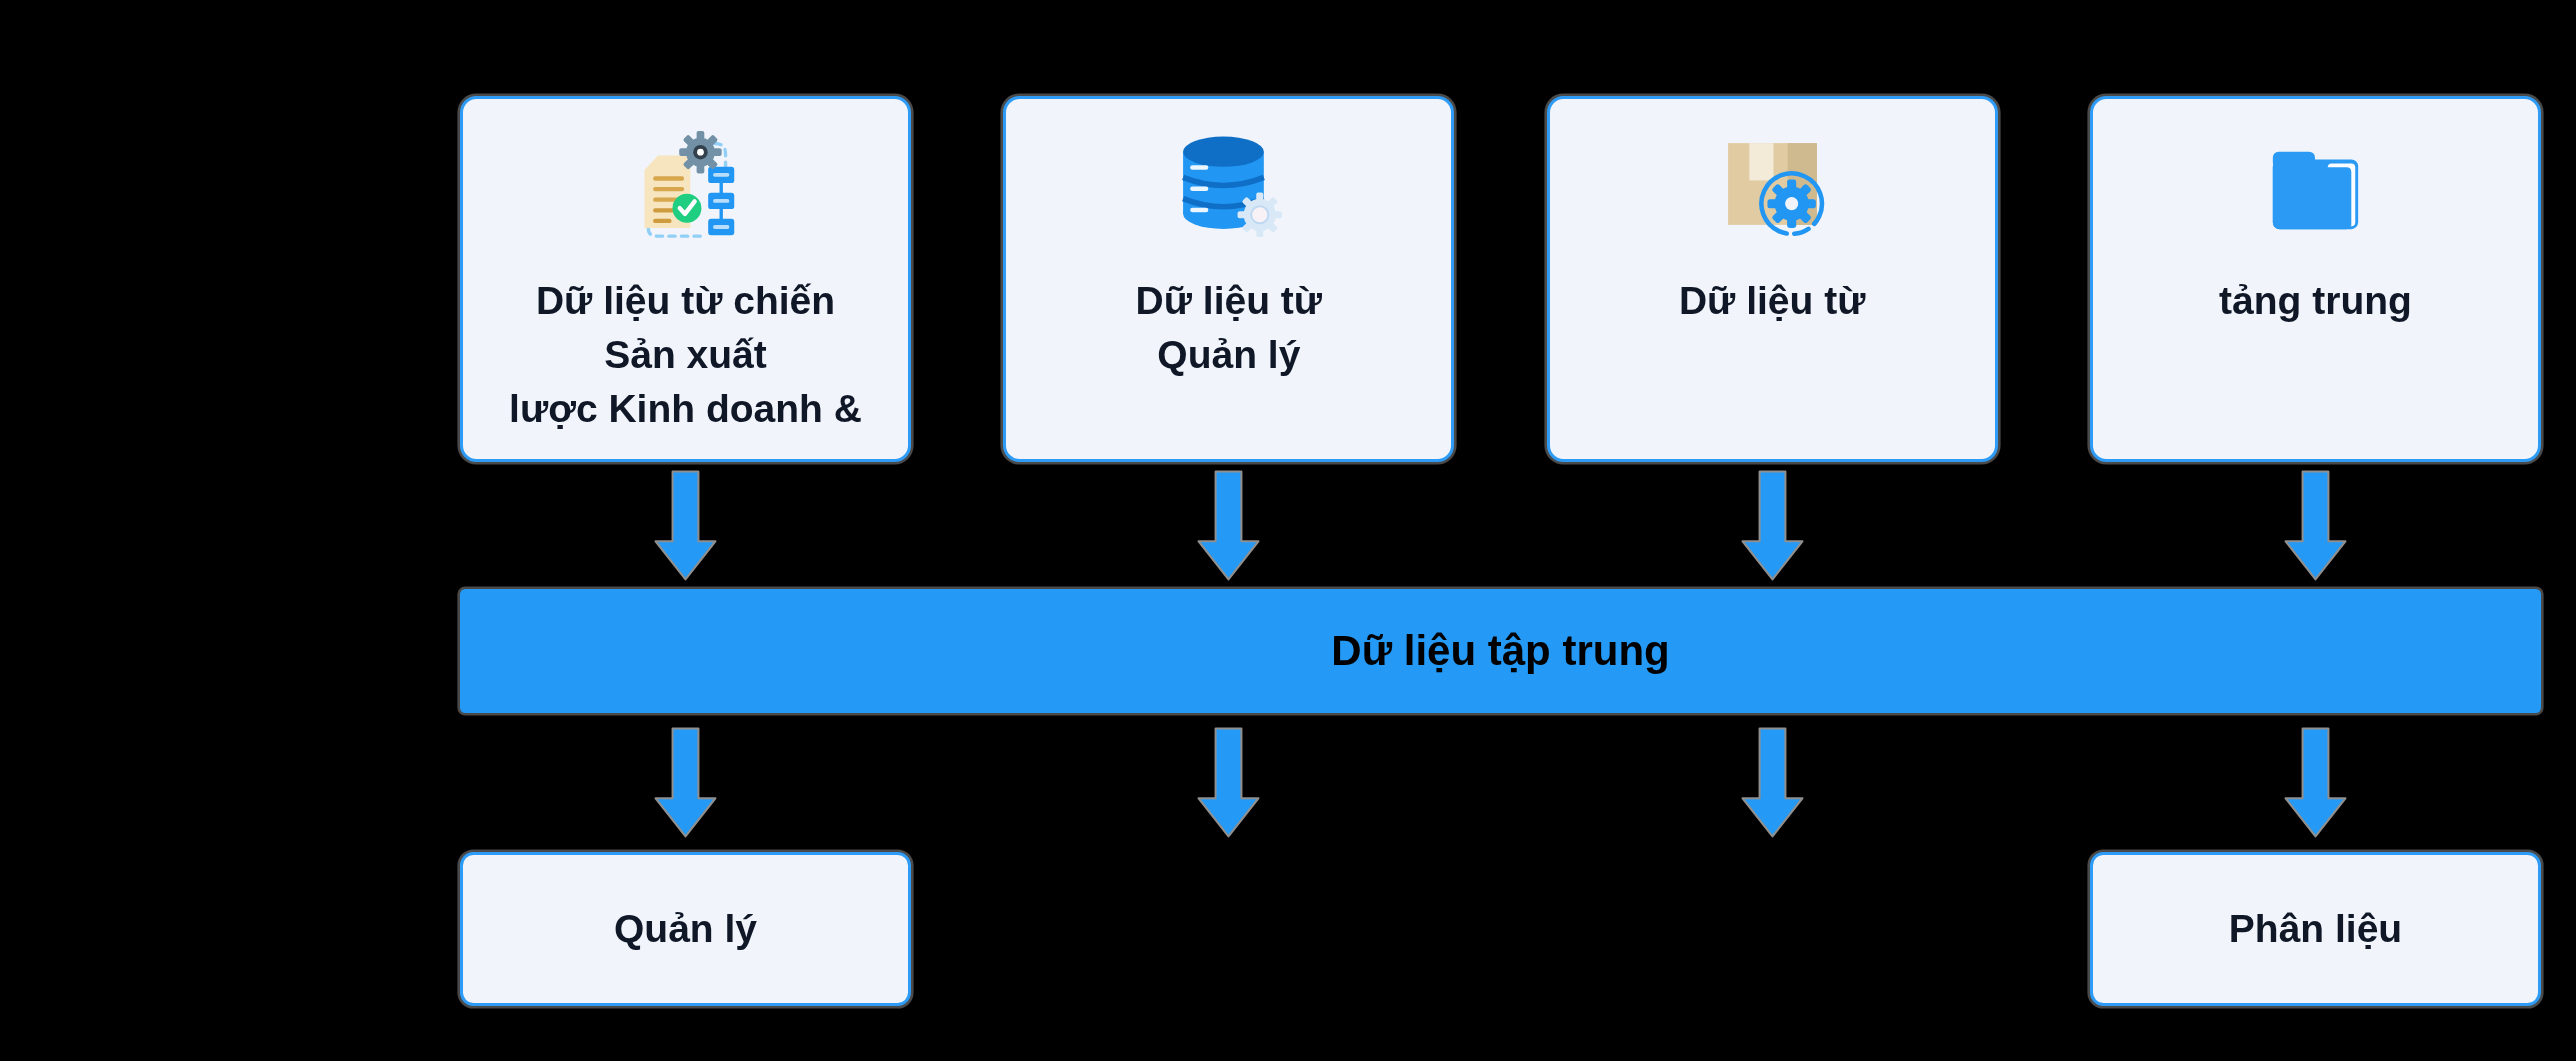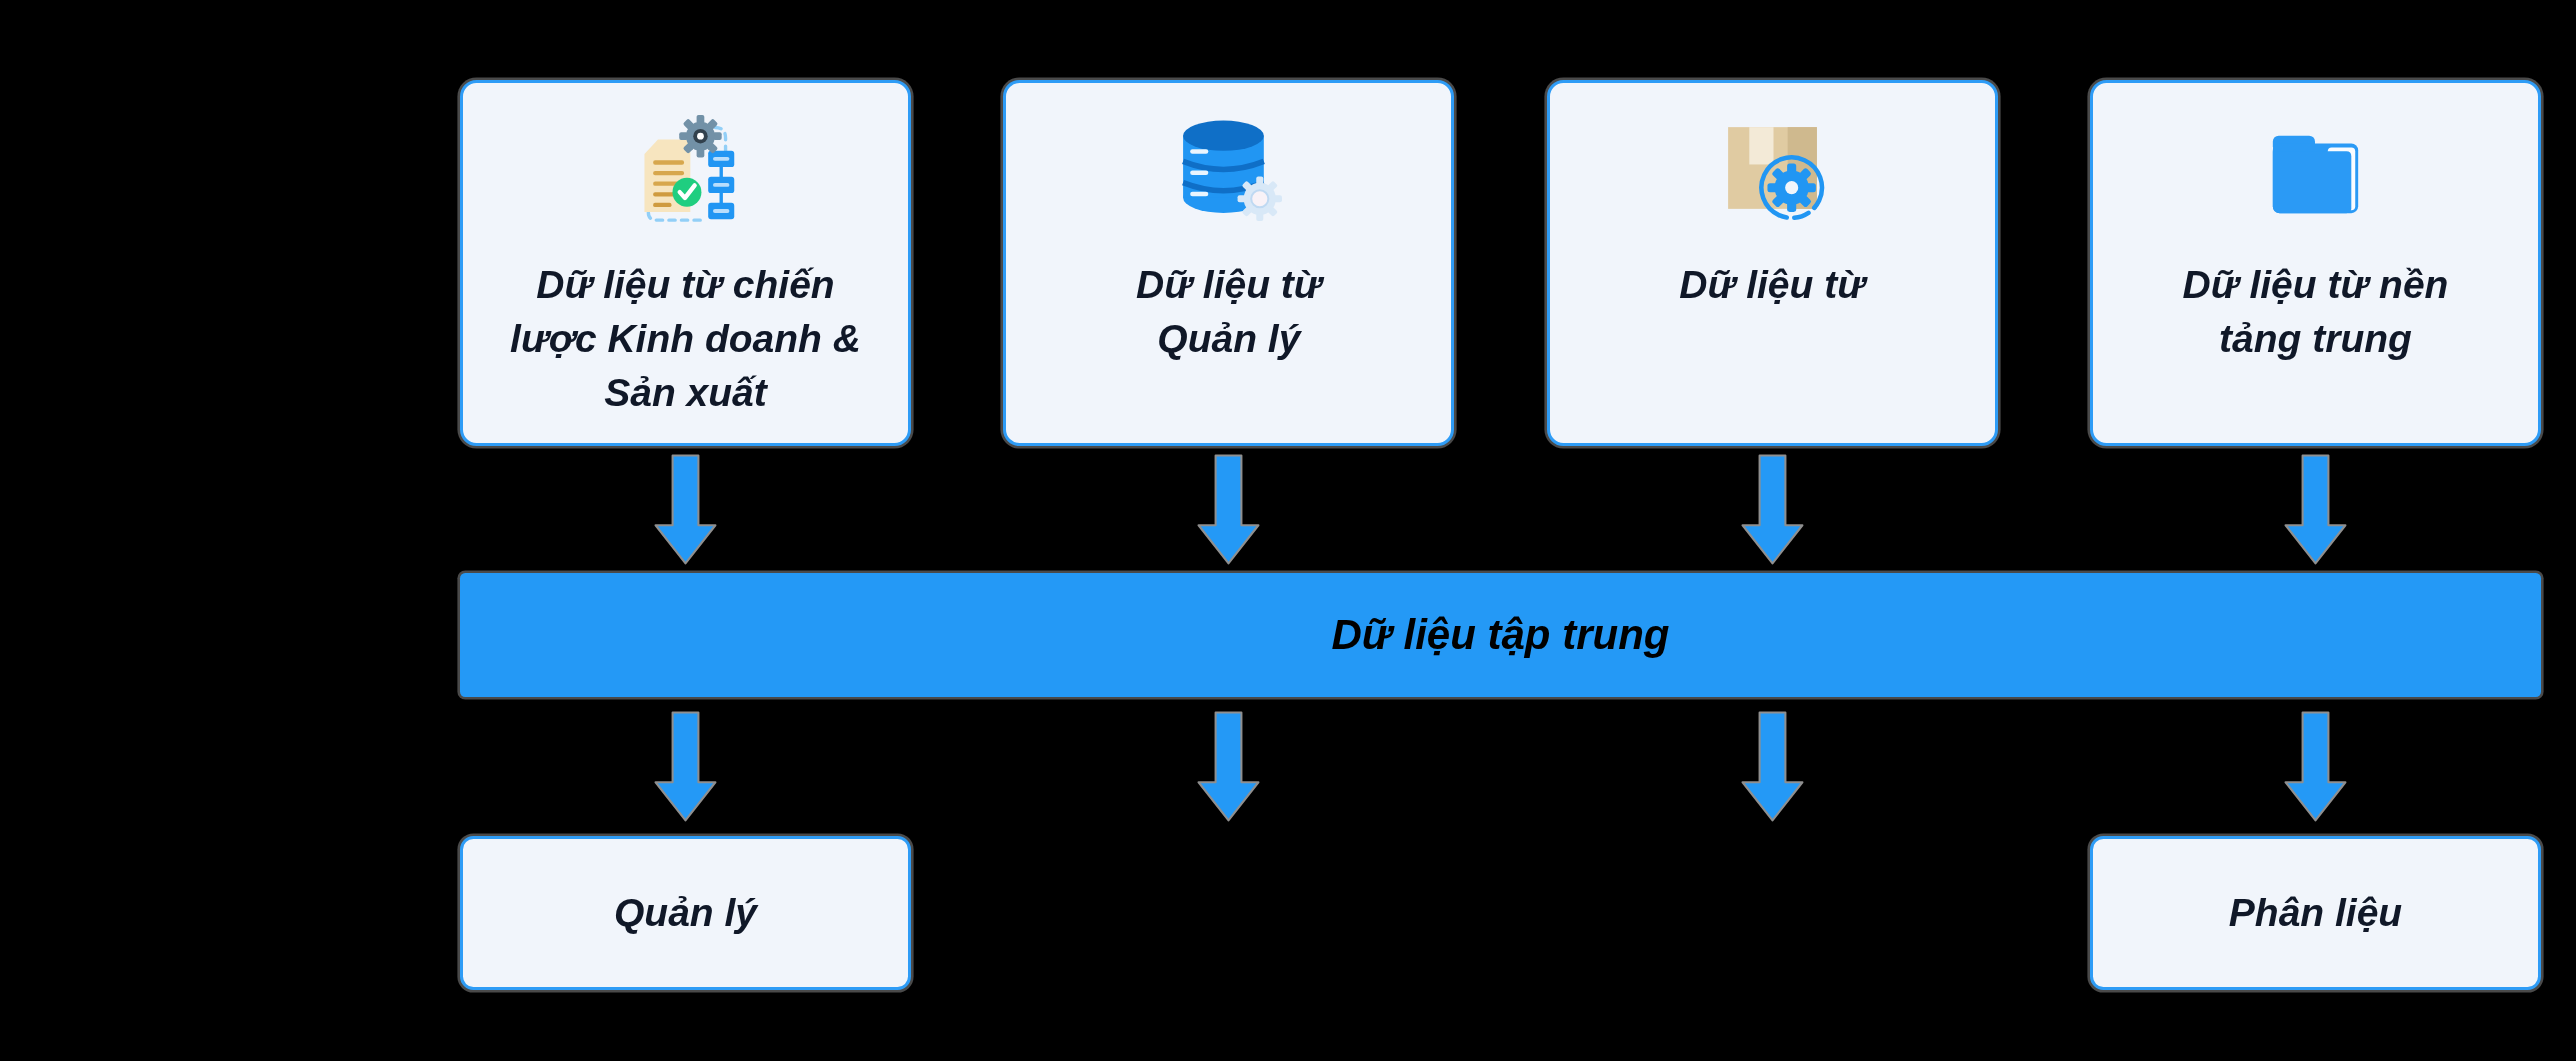--- a/index.html
+++ b/index.html
@@ -1,18 +1,18 @@
 <!DOCTYPE html>
 <html style="font-size:8.2px"><head>
 <meta charset="utf-8">
 <style>
   html,body{margin:0;padding:0;background:#000;}
   .stage{position:relative;width:3001px;height:1061px;background:#000;overflow:hidden;
          font-family:"Liberation Sans","DejaVu Sans",sans-serif;}
-  .content{width:2081px;margin:0 auto;padding-top:80px;font-style:italic;}
+  .content{width:2081px;margin:16px auto;padding-top:80px;}
   .row{display:flex;justify-content:space-between;}
   .card{box-sizing:border-box;width:451px;background:#F1F5FB;border:3.1px solid #2E9CF6;
         box-shadow:0 0 0 2.6px rgba(148,148,148,0.5);}
   .card.top{height:366px;border-radius:16.5px;display:flex;flex-direction:column;align-items:center;}
   .iconwrap{height:111px;margin-top:30px;display:flex;align-items:center;justify-content:center;}
   .toplabel{margin-top:34px;font-size:39px;line-height:54px;font-weight:600;color:#101828;
             text-align:center;}
   .toplabel span{display:block;}
   .arrowrow{display:flex;justify-content:space-between;width:2081px;margin:0 auto;}
   .arrowrow.r1{padding:8.2px 0;}
@@ -65,22 +65,22 @@
               <circle r="30" fill="#7291A7"></circle>
               <circle r="15" fill="#32414D"></circle>
               <circle r="7" fill="#FFFFFF"></circle>
             </g>
             <circle cx="118" cy="164" r="30" fill="#1FCE80"></circle>
             <polyline points="103,164 114,176 134,150" fill="none" stroke="#FFFFFF" stroke-width="9" stroke-linecap="round" stroke-linejoin="round"></polyline>
           </svg>
         </div>
         <div class="toplabel">
           <span>Dữ liệu từ chiến</span>
+          <span>Sản xuất</span>
           <span>lược Kinh doanh &amp;</span>
-          <span>Sản xuất</span>
         </div>
       </div>
 
       <div class="card top">
         <div class="iconwrap">
           <svg viewBox="0 0 220 220" height="111" width="111">
             <ellipse cx="100" cy="168" rx="80" ry="30" fill="#2196F3"></ellipse>
             <rect x="20" y="45" width="160" height="123" fill="#2196F3"></rect>
             <path d="M20,96 Q100,128 180,96" fill="none" stroke="#0F6FC7" stroke-width="11"></path>
             <path d="M20,138 Q100,170 180,138" fill="none" stroke="#0F6FC7" stroke-width="11"></path>
@@ -142,21 +142,20 @@
         <div class="iconwrap">
           <svg viewBox="0 0 230 210" height="103" width="113">
             <rect x="28" y="38" width="86" height="34" rx="12" fill="#2B9AF5"></rect>
             <rect x="28" y="54" width="174" height="142" rx="14" fill="#2B9AF5"></rect>
             <rect x="140" y="62" width="56" height="128" rx="8" fill="#FAFCFF"></rect>
             <path d="M150,190 h36 l-10,-30 z" fill="#9AA6B5" opacity="0.45"></path>
             <path d="M28,70 h150 q10,0 10,10 v106 q0,10 -10,10 h-136 q-14,0 -14,-14 z" fill="#2B9AF5"></path>
           </svg>
         </div>
         <div class="toplabel">
-          <span>Dữ liệu từ nền</span>
           <span>tảng trung</span>
         </div>
       </div>
     </div>
 
     <div class="arrowrow r1">
       <div class="acell">
         <svg width="63" height="111" viewBox="0 0 122 215">
             <polygon points="36,3 86,3 86,138 119,138 61,212 3,138 36,138" fill="#2499F6" stroke="#8F8F8F" stroke-width="4" stroke-linejoin="round"></polygon>
           </svg>

